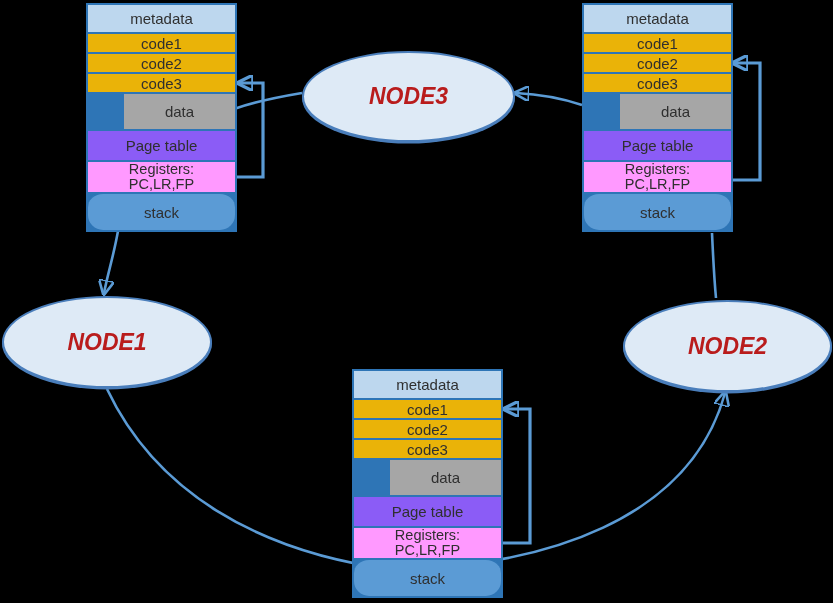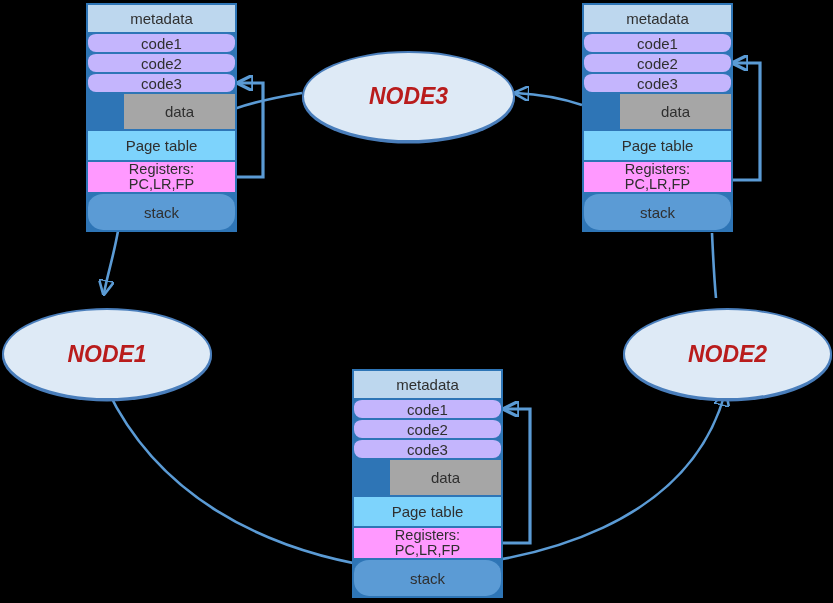--- a/index.html
+++ b/index.html
@@ -13,37 +13,37 @@
   .loop{stroke-width:3.2px;}
   .curve{stroke-width:2.6px;}
 
   
   .stack{position:absolute;z-index:2;width:147px;border:2px solid #2E75B6;
          background:#2E75B6;}
   .row{display:flex;align-items:center;justify-content:center;
        font-size:15px;color:#2f2f2f;border-top:2px solid #2E75B6;}
   .row:first-child{border-top:none;}
   .r-metadata{height:27px;background:#BDD7EE;}
-  .r-code{height:18px;background:#c4b5fd;border-radius:8px;}
+  .r-code{height:18px;background:#eab308;}
   .r-data{height:35px;background:#A6A6A6;margin-left:36px;}
-  .r-page{height:29px;background:#7dd3fc;}
+  .r-page{height:29px;background:#8b5cf6;}
   .r-registers{height:30px;background:#FF99FF;flex-direction:column;
                justify-content:flex-end;line-height:15px;font-size:14.5px;overflow:hidden;}
   .r-stack{height:36px;background:#5B9BD5;border-radius:15px;}
   #stack-left{left:86px;top:3px;}
   #stack-right{left:582px;top:3px;}
   #stack-middle{left:352px;top:369px;}
 
   
   .node{position:absolute;z-index:2;border:2.6px solid #4A7EBB;border-radius:50%;
         background:#DEEAF6;display:flex;align-items:center;justify-content:center;
         box-shadow:0 1.5px 0 #4A7EBB;}
   .node span{font-size:23px;font-weight:bold;font-style:italic;color:#b91c1c;}
-  #node1{left:2px;top:308px;width:206px;height:88px;}
-  #node2{left:623px;top:308px;width:205px;height:88px;}
+  #node1{left:2px;top:296px;width:206px;height:88px;}
+  #node2{left:623px;top:300px;width:205px;height:88px;}
   #node3{left:302px;top:51px;width:209px;height:87px;}
 </style>
 </head>
 <body>
 
 <div id="canvas">
 
   <svg id="connectors" width="833" height="603" viewBox="0 0 833 603">
     <defs>
       <marker id="arwLoop" markerWidth="5" markerHeight="5" refX="4" refY="2.5" orient="auto" markerUnits="strokeWidth">

